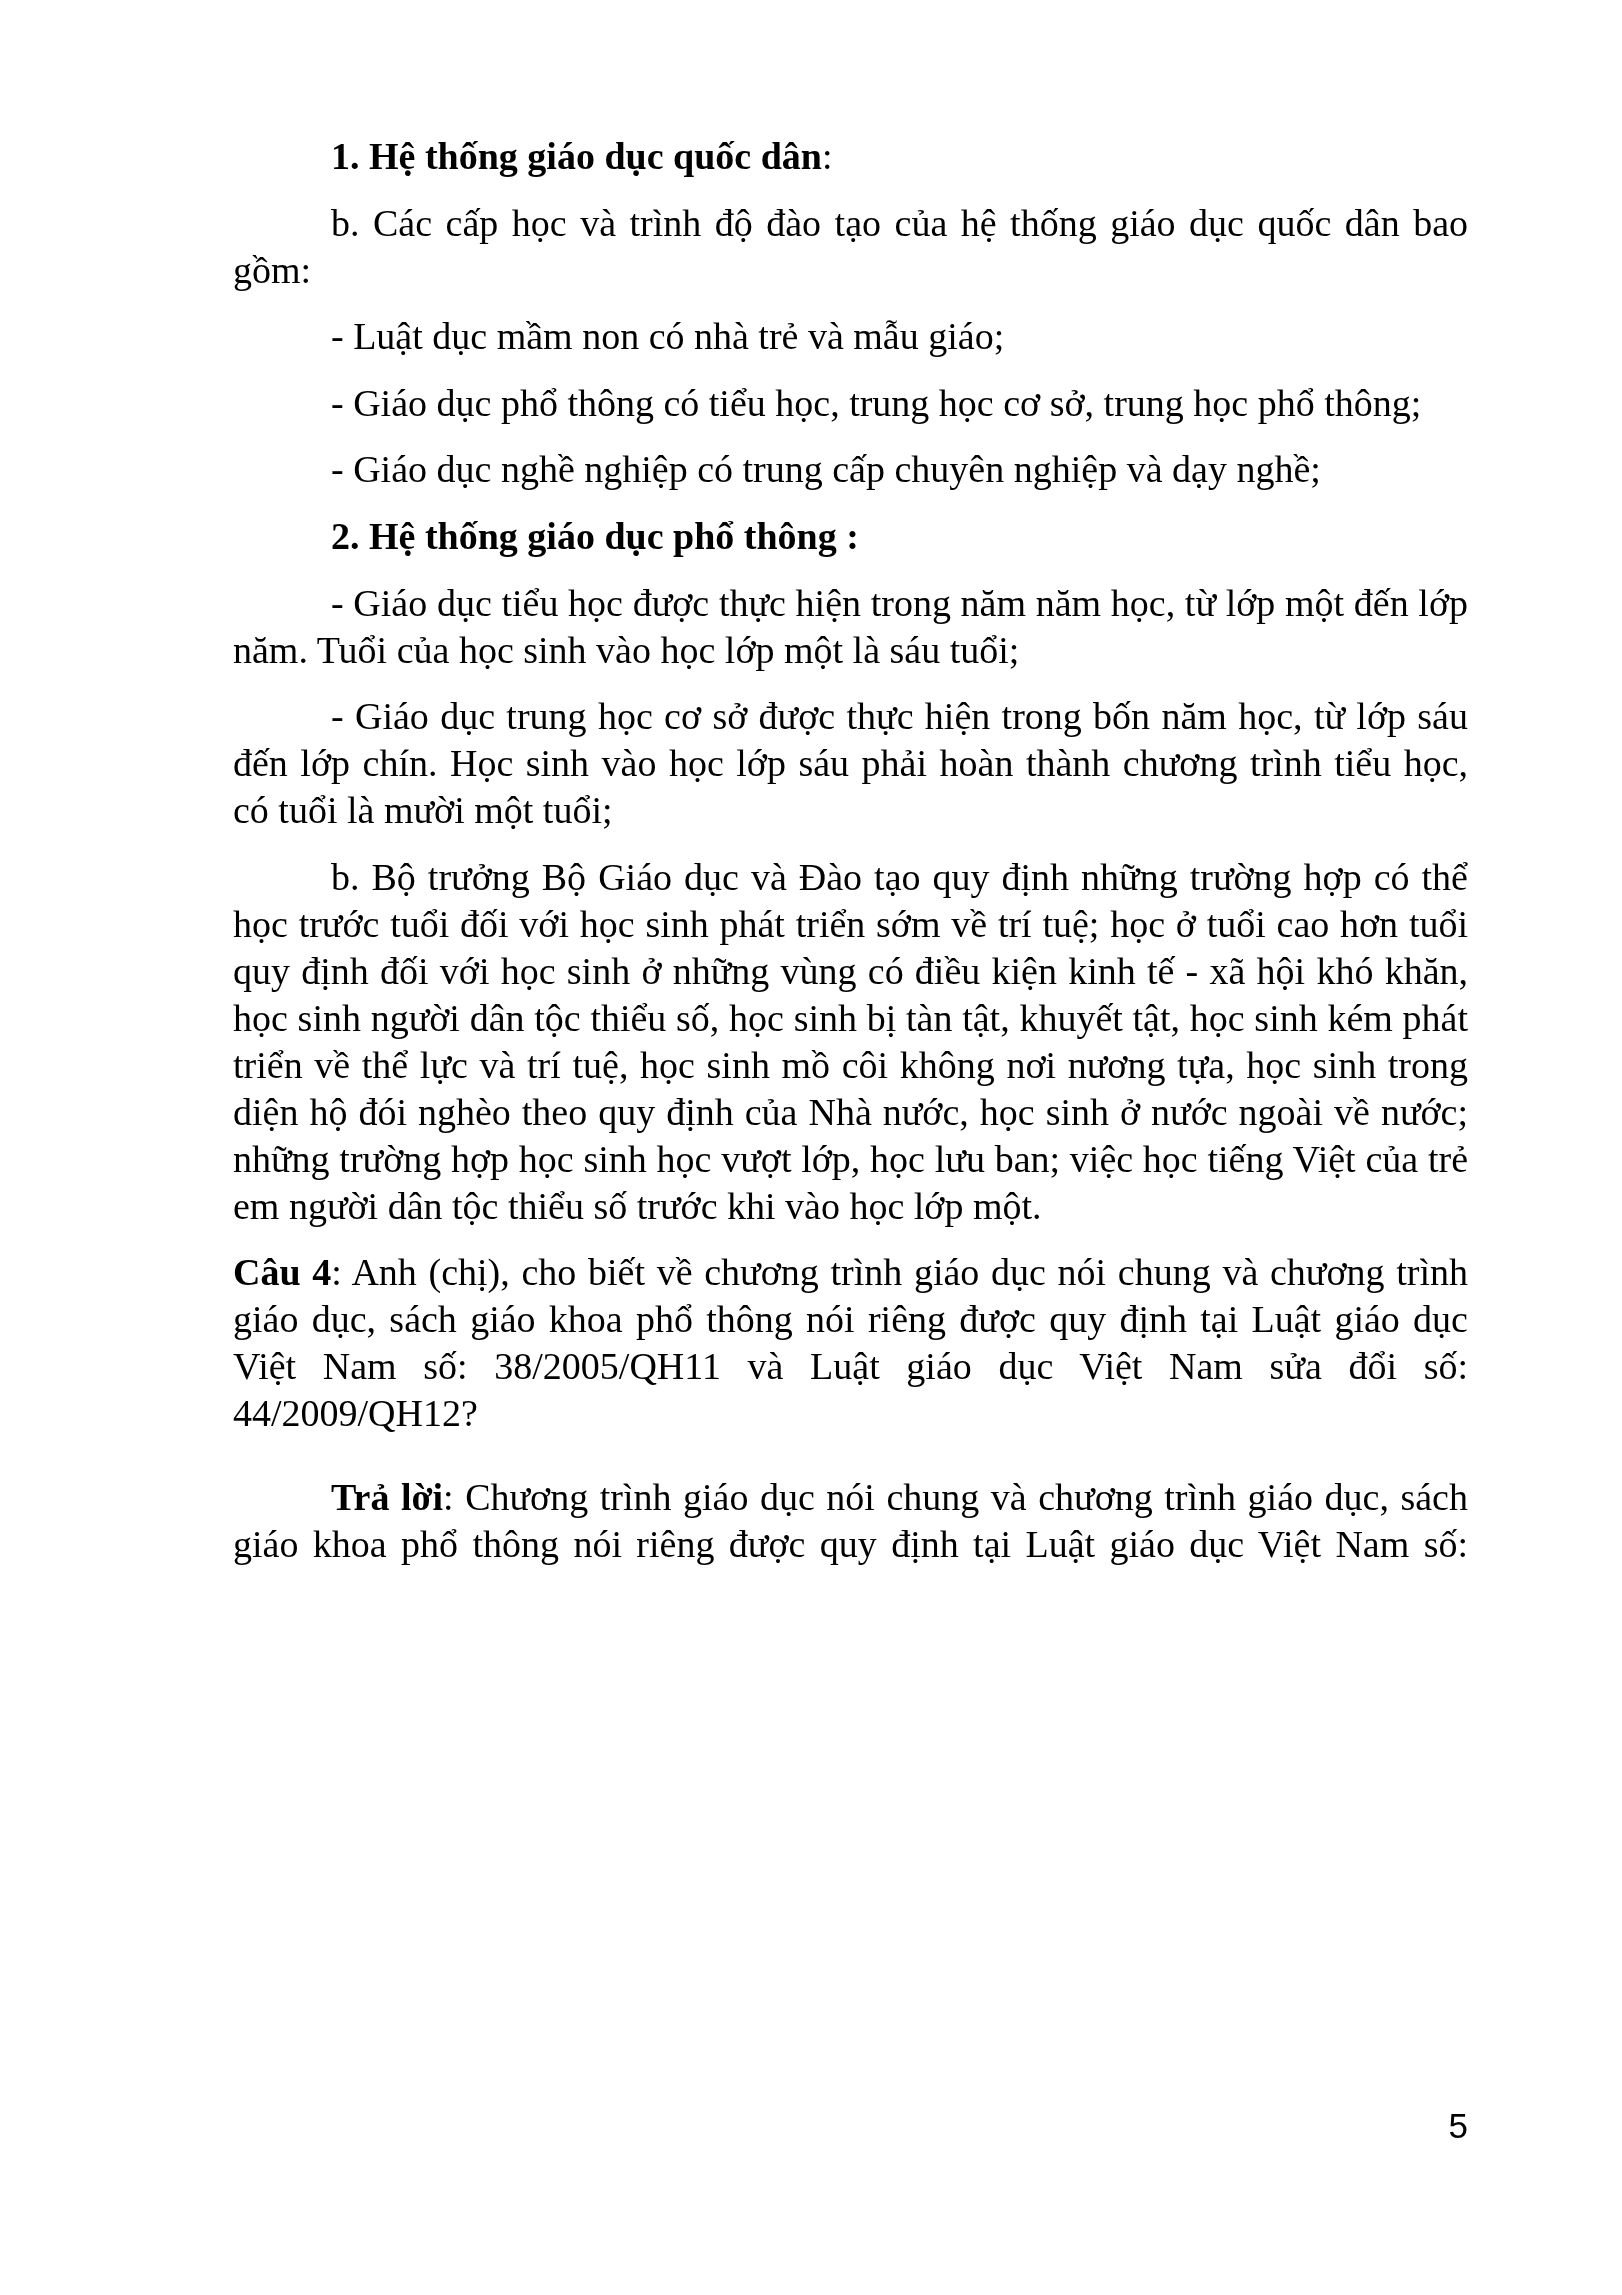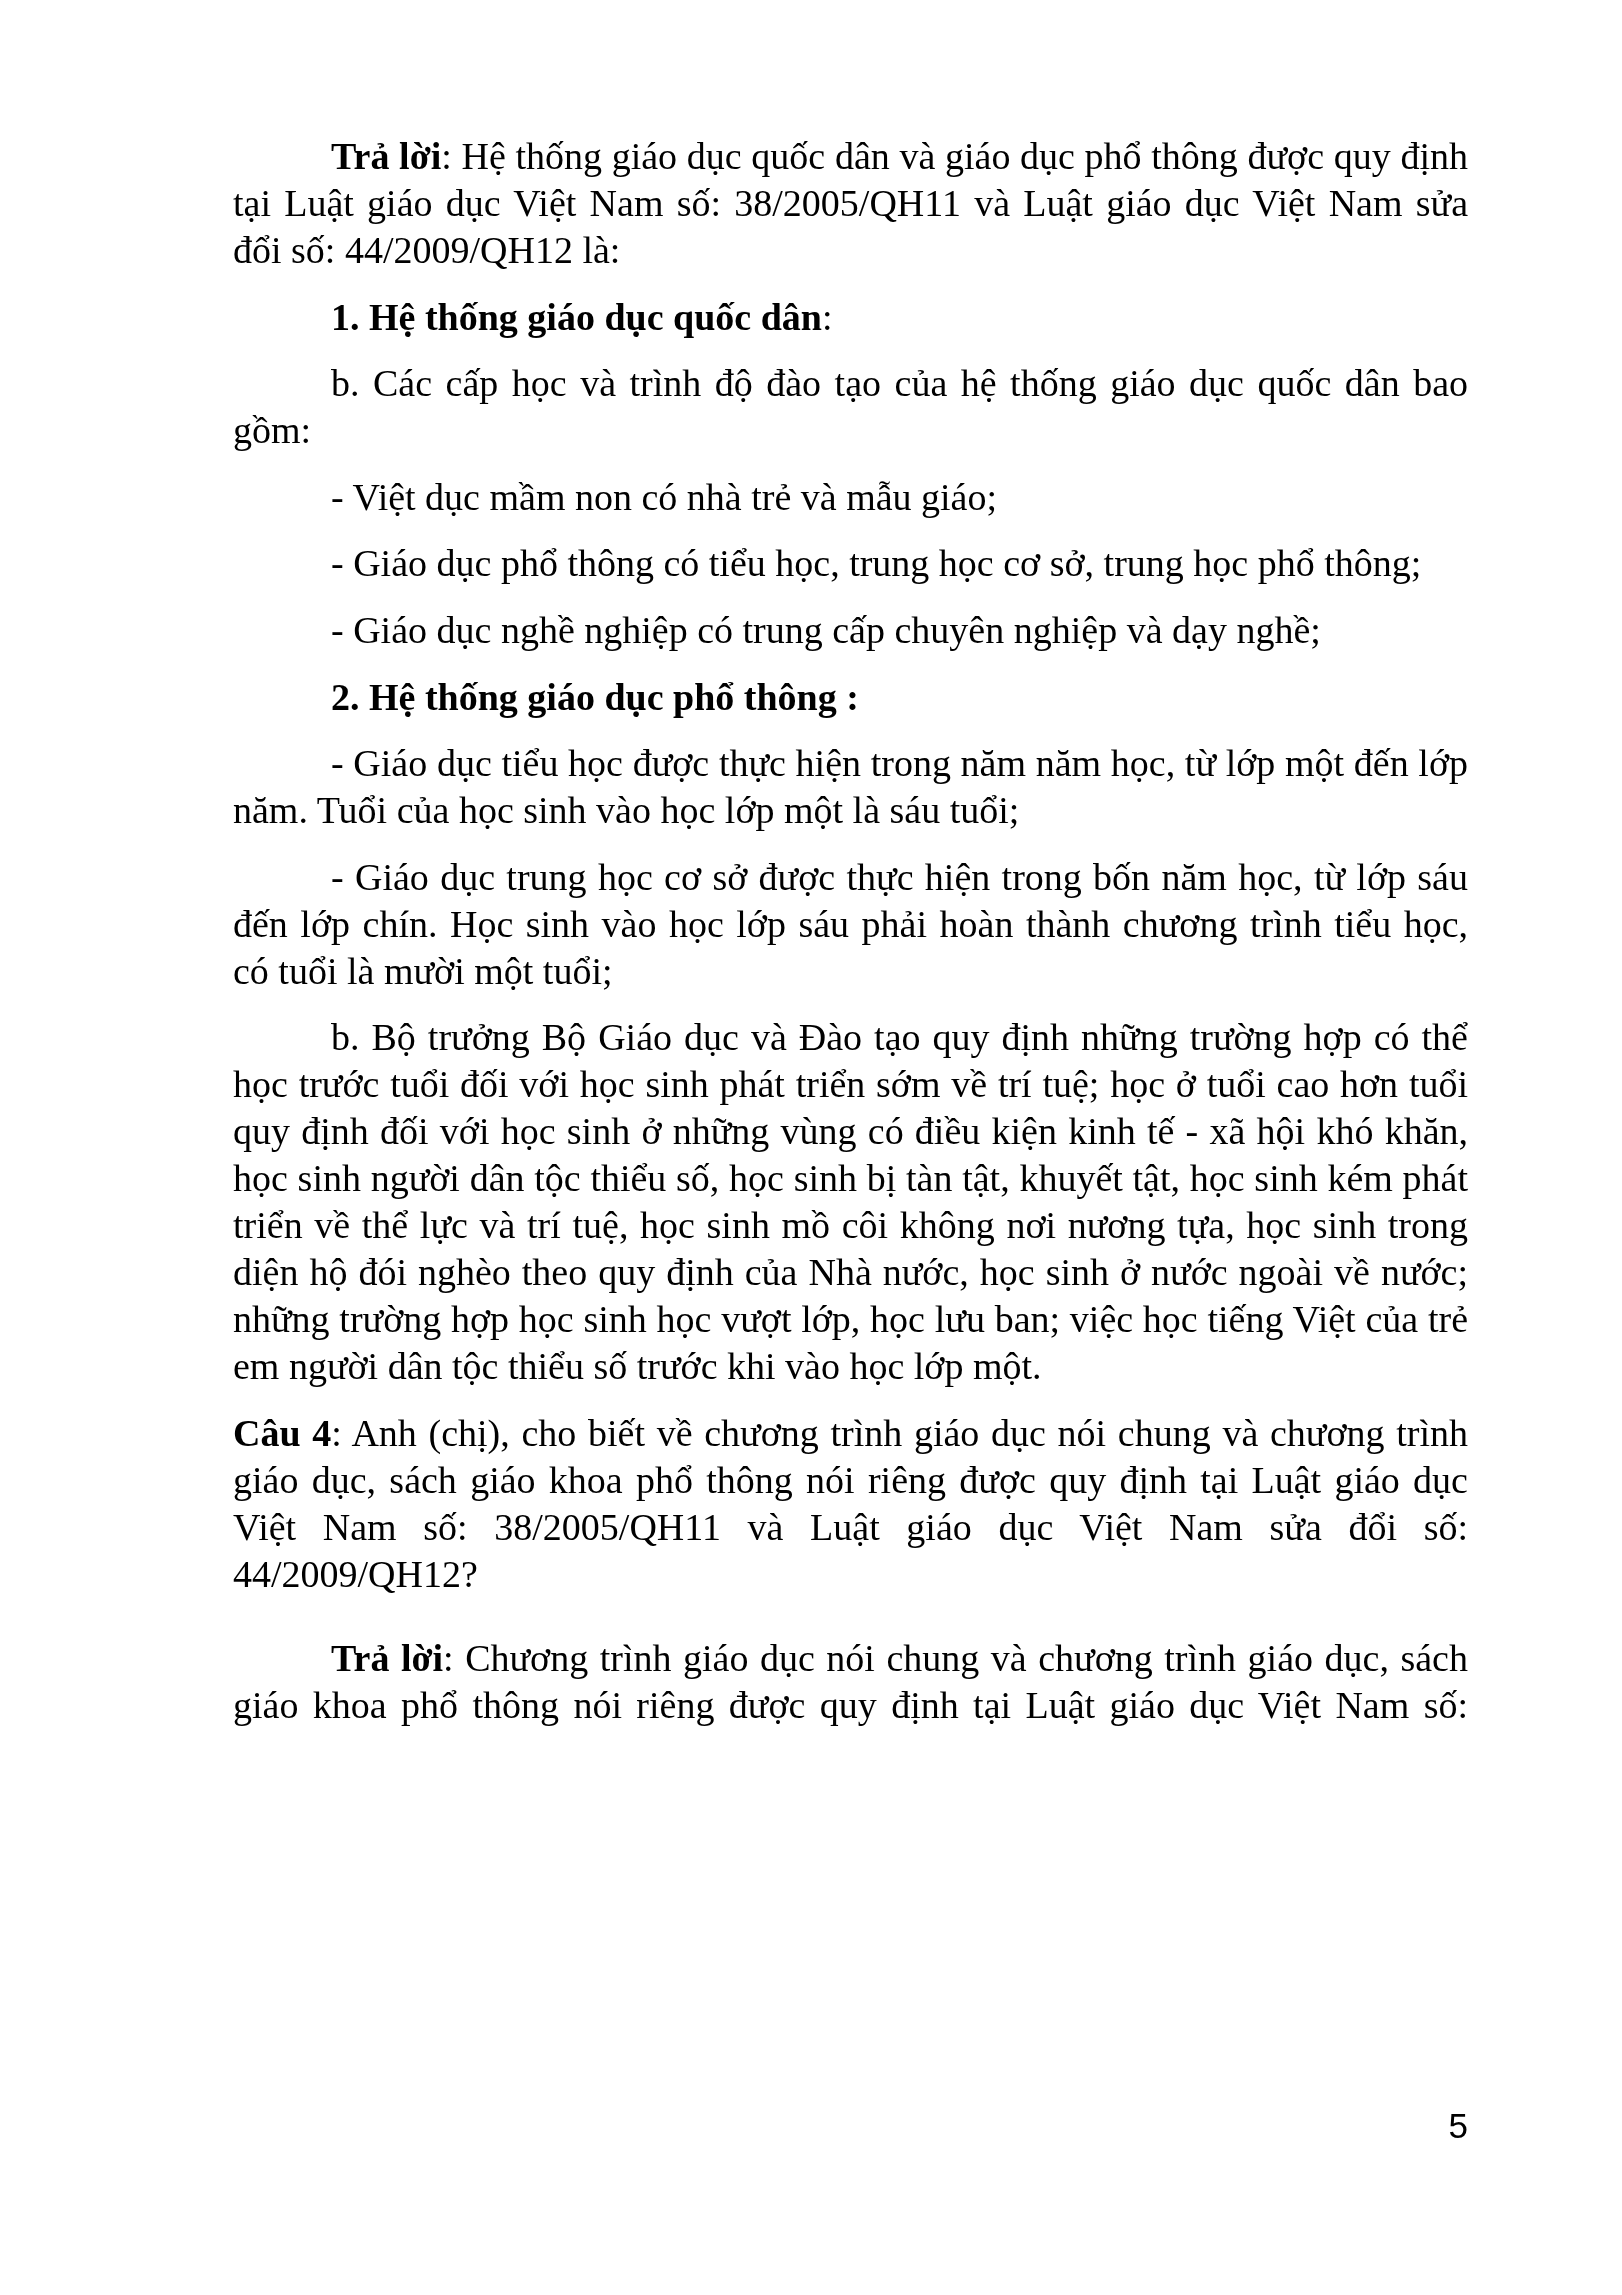--- a/index.html
+++ b/index.html
@@ -48,28 +48,27 @@
     font-size: 35px;
     line-height: 38px;
   }
 </style>
 </head>
 <body>
 
 <div class="page">
   <div class="content">
 
-    <p class="para indent"><span class="b">Trả lời</span><span>: Hệ thống giáo dục quốc dân và giáo dục phổ thông được quy định tại Luật giáo dục Việt Nam số: 38/2005/QH11 và Luật giáo dục Việt Nam sửa đổi số: 44/2009/QH12 là:</span></p>
 
     <p class="para indent"><span class="b">1. Hệ thống giáo dục quốc dân</span><span>:</span></p>
 
 
     <p class="para indent"><span class="b"></span><span>b. Các cấp học và trình độ đào tạo của hệ thống giáo dục quốc dân bao gồm:</span></p>
 
-    <p class="para indent"><span class="b"></span><span>- Việt dục mầm non có nhà trẻ và mẫu giáo;</span></p>
+    <p class="para indent"><span class="b"></span><span>- Luật dục mầm non có nhà trẻ và mẫu giáo;</span></p>
 
     <p class="para indent"><span class="b"></span><span>- Giáo dục phổ thông có tiểu học, trung học cơ sở, trung học phổ thông;</span></p>
 
     <p class="para indent"><span class="b"></span><span>- Giáo dục nghề nghiệp có trung cấp chuyên nghiệp và dạy nghề;</span></p>
 
 
     <p class="para indent"><span class="b">2. Hệ thống giáo dục phổ thông :</span><span></span></p>
 
 
     <p class="para indent"><span class="b"></span><span>- Giáo dục tiểu học được thực hiện trong năm năm học, từ lớp một đến lớp năm. Tuổi của học sinh vào học lớp một là sáu tuổi;</span></p>

